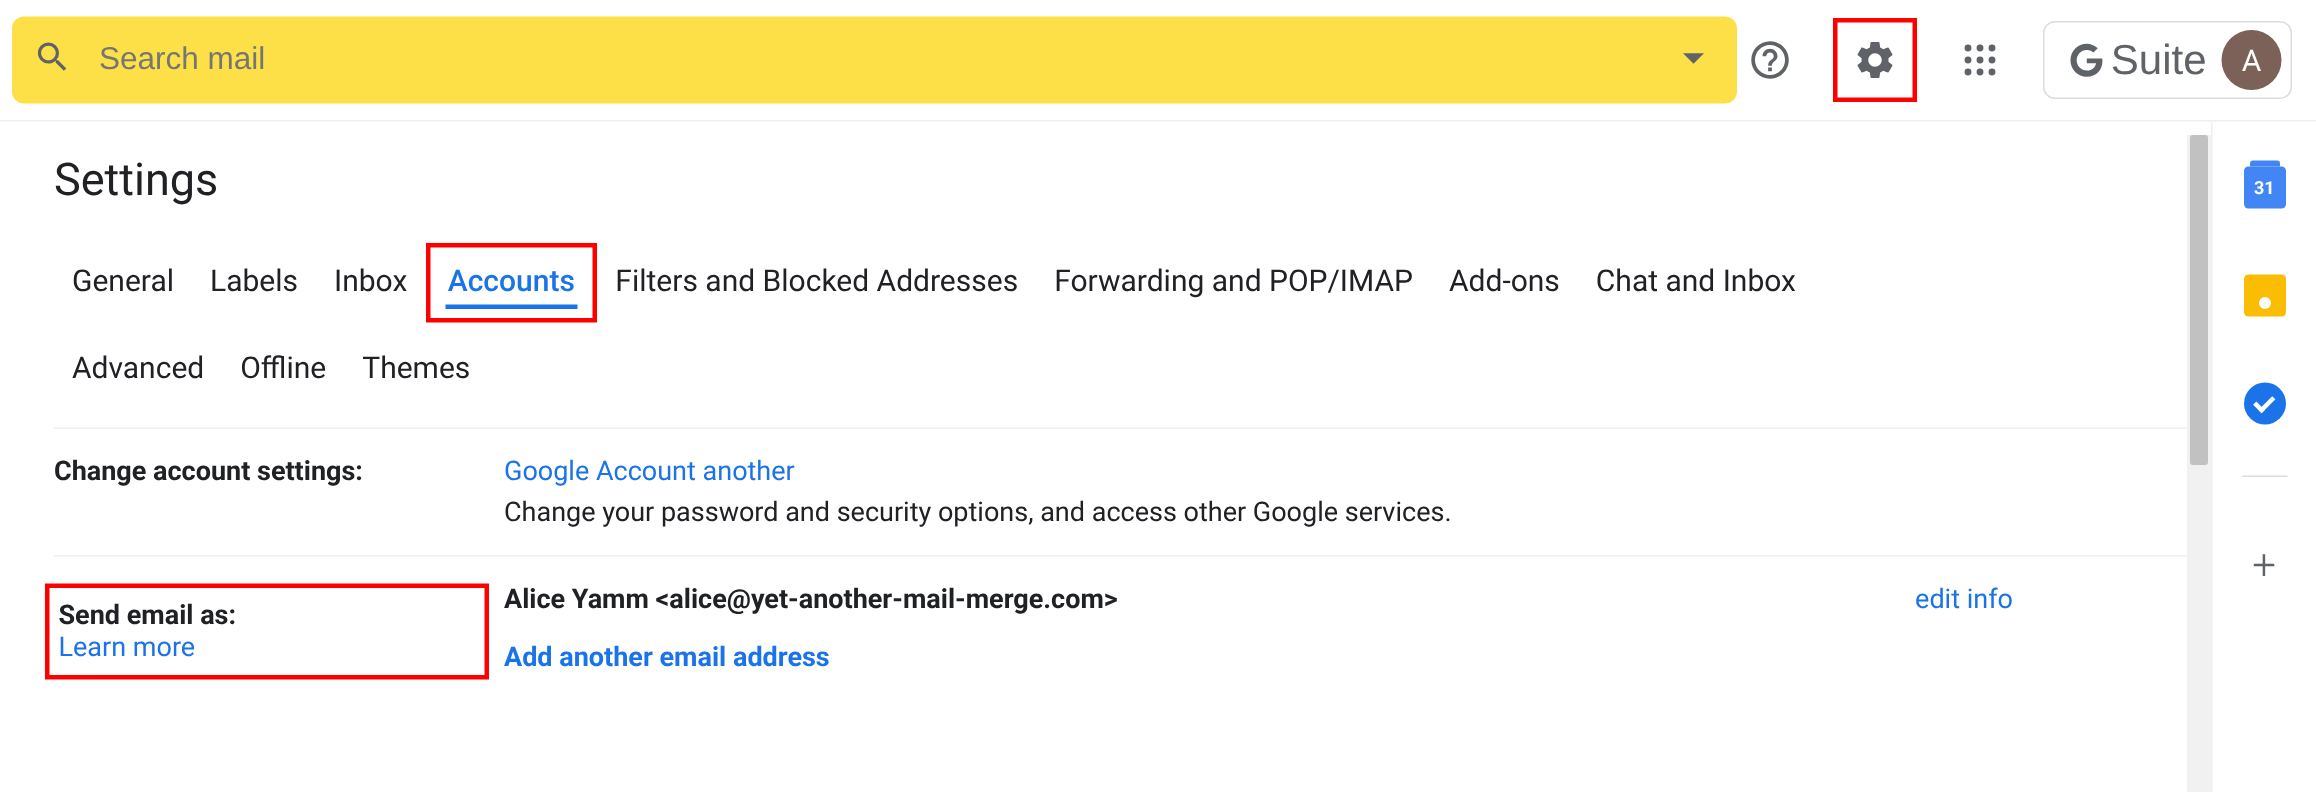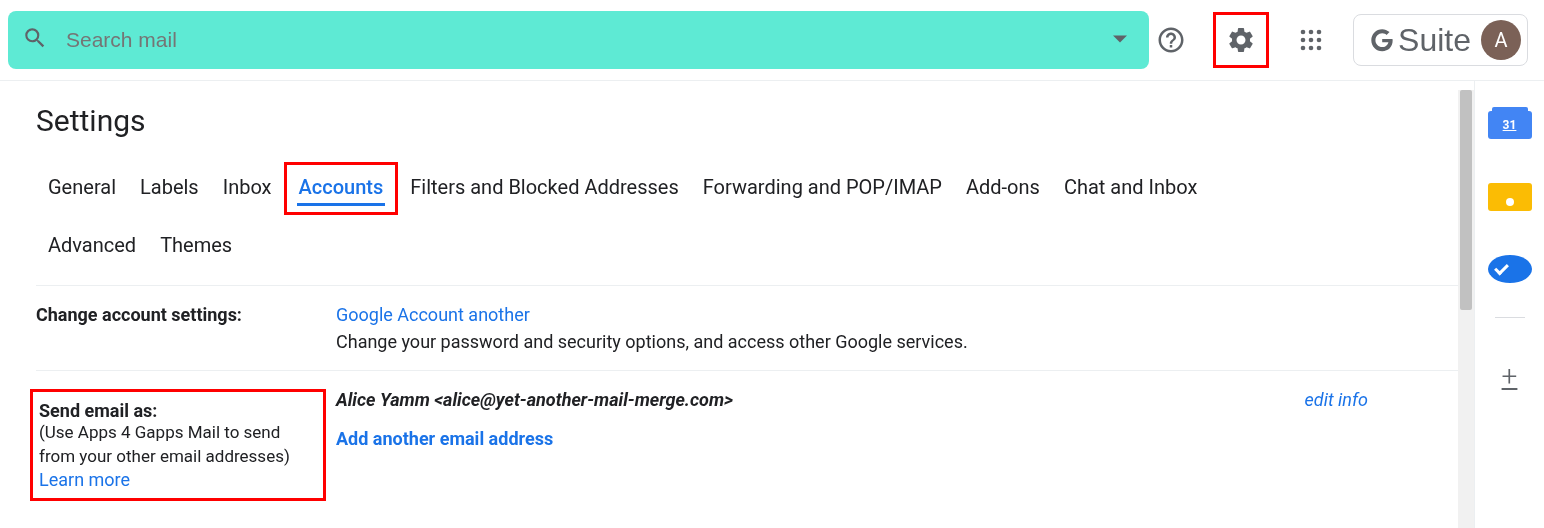--- a/index.html
+++ b/index.html
@@ -13,21 +13,21 @@
     }
     .header-bar {
       display: flex;
       align-items: center;
       padding: 8px 16px 8px 8px;
       height: 80px;
     }
     .search-box {
       display: flex;
       align-items: center;
-      background: #5eead4;
+      background: #fde047;
       border-radius: 8px;
       height: 58px;
       width: 1162px;
       padding: 0 14px;
     }
     .search-box input {
       flex: 1;
       border: none;
       background: transparent;
       font-size: 21px;
@@ -62,21 +62,21 @@
     .suite-chip {
       display: flex;
       align-items: center;
       border: 1px solid #dadce0;
       border-radius: 8px;
       padding: 4px 6px 4px 14px;
       gap: 10px;
       height: 52px;
     }
     .suite-chip .brand {
-      font-size: 32px;
+      font-size: 28px;
       color: #5f6368;
       font-family: 'Product Sans', Arial, sans-serif;
       display:flex;
       align-items:center;
       justify-content:center;
     }
     .avatar {
       width: 40px;
       height: 40px;
       border-radius: 50%;
@@ -166,54 +166,52 @@
     }
     .sendmail-box .subtext {
       font-weight: 400;
       font-size: 17px;
       line-height: 1.4;
     }
     .sendmail-body-row {
       display:flex;
       justify-content:space-between;
       align-items:flex-end;
-      font-style:italic;
     }
     .add-another {
       color: #1a73e8;
       font-weight: 700;
       font-size: 18px;
       cursor:pointer;
       display:inline-block;
       margin-top: 18px;
     }
     .edit-info {
       color: #1a73e8;
       cursor:pointer;
       font-size:18px;
-      margin-right: 94px;
+      margin-right: 120px;
     }
     
     .side-panel {
       width: 70px;
       border-left: 1px solid #eceff1;
       display: flex;
       flex-direction: column;
       align-items: center;
       padding-top: 30px;
       gap: 44px;
     }
     .side-icon {
-      width: 44px;
+      width: 28px;
       height: 28px;
       cursor:pointer;
       display:flex;
       align-items:center;
       justify-content:center;
-      text-decoration:underline;
     }
     .cal-icon {
       background:#4285f4;
       color:#fff;
       font-size:12px;
       font-weight:700;
       border-radius:3px;
       position:relative;
     }
     .cal-icon::before{
@@ -331,37 +329,37 @@
         <div class="accounts-highlight">
           <div class="tab active">Accounts</div>
         </div>
         <div class="tab">Filters and Blocked Addresses</div>
         <div class="tab">Forwarding and POP/IMAP</div>
         <div class="tab">Add-ons</div>
         <div class="tab">Chat and Inbox</div>
       </div>
       <div class="tabs">
         <div class="tab">Advanced</div>
+        <div class="tab">Offline</div>
         <div class="tab">Themes</div>
       </div>
     </div>
 
     <div class="section">
       <div class="section-label">Change account settings:</div>
       <div class="section-body">
         <div><span class="link">Google Account another</span></div>
         <div class="muted" style="margin-top:6px">Change your password and security options, and access other Google services.</div>
       </div>
     </div>
 
     <div class="section" style="border-bottom:none">
       <div class="section-label" style="font-weight:400">
         <div class="sendmail-box">
           <div style="font-weight:700">Send email as:</div>
-          <div class="subtext">(Use Apps 4 Gapps Mail to send from your other email addresses)</div>
           <div><span class="link" style="font-weight:400">Learn more</span></div>
         </div>
       </div>
       <div class="section-body">
         <div class="sendmail-body-row">
           <div style="font-weight:700">Alice Yamm &lt;alice@yet-another-mail-merge.com&gt;</div>
           <span class="edit-info">edit info</span>
         </div>
         <span class="add-another">Add another email address</span>
       </div>

